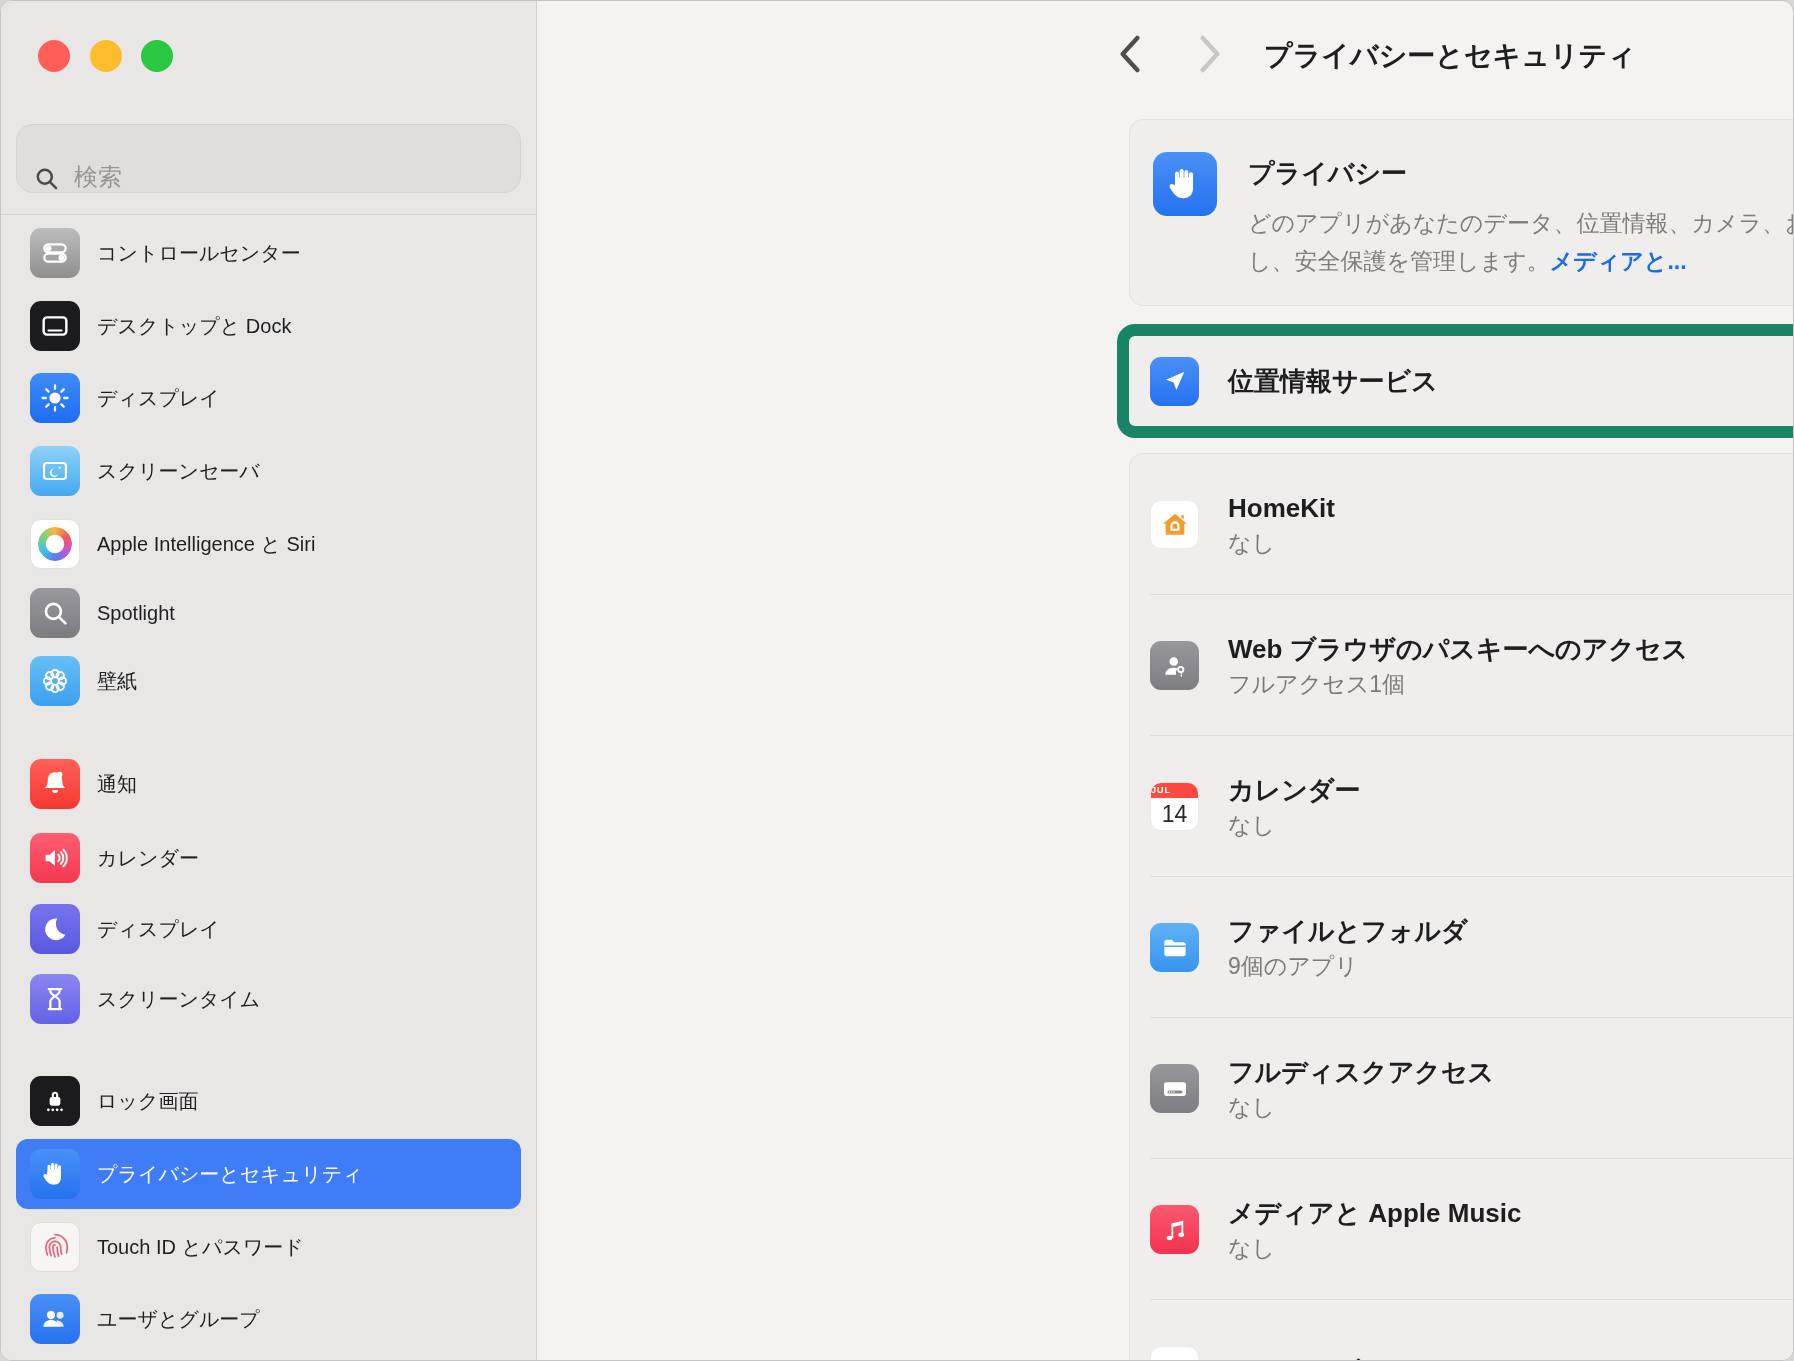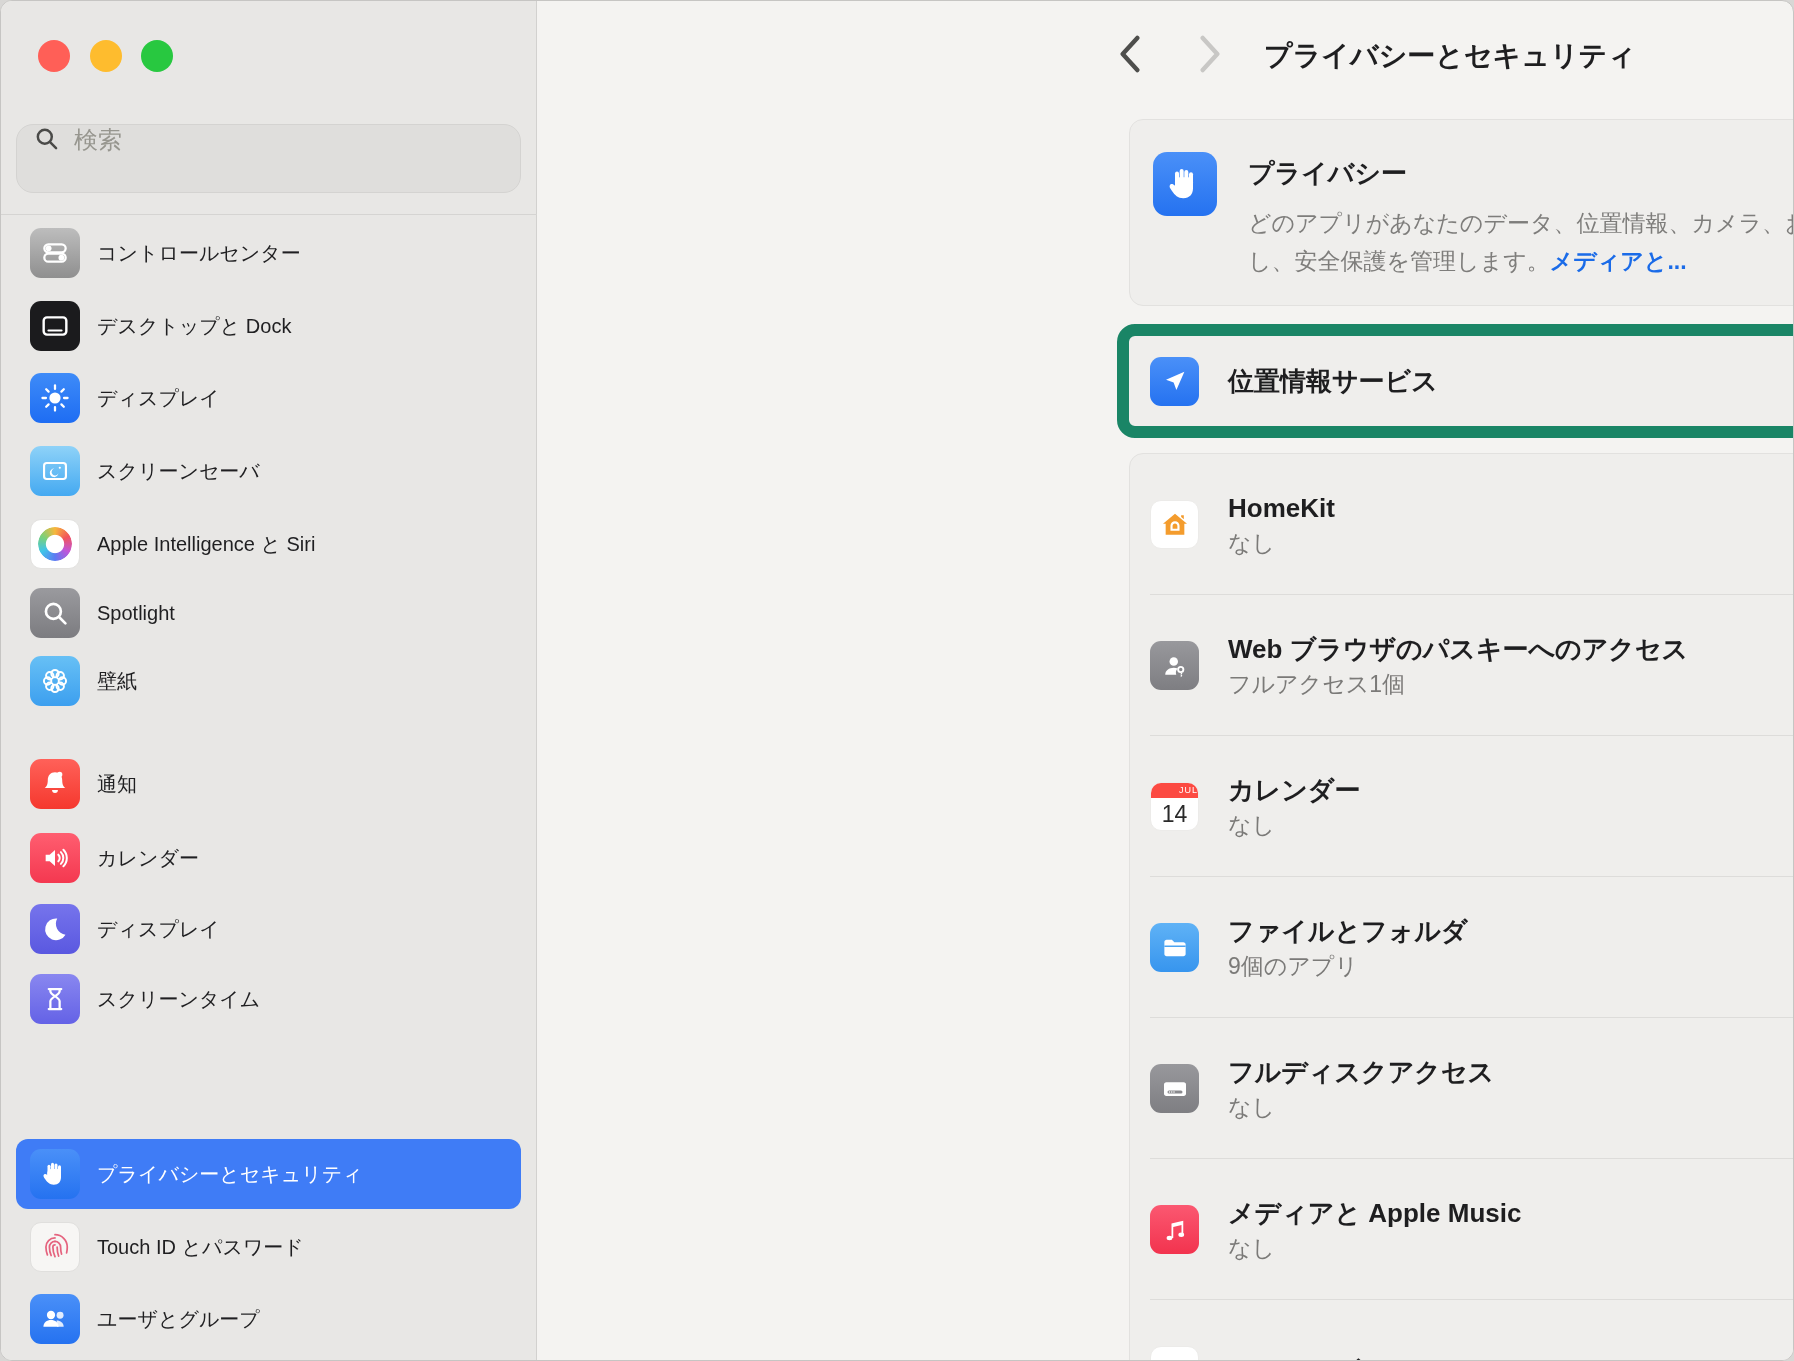--- a/index.html
+++ b/index.html
@@ -5,21 +5,21 @@
   html,body{margin:0;padding:0;background:#d8d7d5;font-family:"Liberation Sans","DejaVu Sans",sans-serif;}
   .window{position:relative;width:1794px;height:1361px;background:#F4F3F1;border:1px solid #C6C5C3;
           border-radius:12px;overflow:hidden;box-sizing:border-box;}
   
   .sidebar{position:absolute;left:0;top:0;width:536px;height:100%;background:#E8E7E5;border-right:1px solid #D2D1CF;box-sizing:border-box;}
   .traffic{position:absolute;top:39px;width:32px;height:32px;border-radius:50%;}
   .t-red{left:37px;background:#FF5F57;}
   .t-yellow{left:89px;background:#FEBC2E;}
   .t-green{left:140px;background:#28C840;}
   .searchbox{position:absolute;left:15px;top:123px;width:505px;height:69px;background:#DFDEDC;border:1px solid #D4D3D1;
-             border-radius:17px;display:flex;align-items:flex-start;box-sizing:border-box;padding:0 16px;}
+             border-radius:17px;display:flex;align-items:flex-end;box-sizing:border-box;padding:0 16px;}
   .searchbox svg{flex:0 0 auto;margin-right:12px;}
   .searchbox input{flex:1;border:none;outline:none;background:transparent;font-size:24px;color:#3c3c3c;
                    font-family:inherit;}
   .searchbox input::placeholder{color:#97968F;}
   .side-sep{position:absolute;left:0;top:213px;width:536px;height:1px;background:#D5D4D2;}
   .side-item{position:absolute;left:15px;width:505px;height:72px;border-radius:12px;display:flex;align-items:center;
              padding-left:14px;box-sizing:border-box;}
   .side-item.selected{background:#3F7CF6;height:70px;}
   .side-item.selected .s-label{color:#FFFFFF;}
   .s-icon{width:50px;height:50px;border-radius:11px;margin-right:17px;display:flex;align-items:center;justify-content:center;flex:0 0 auto;box-sizing:border-box;}
@@ -70,21 +70,21 @@
   .list-row .row-icon{margin-right:29px;}
   .row-texts{flex:1;display:flex;flex-direction:column;gap:5px;}
   .row-title{font-size:26px;font-weight:600;color:#1E1E20;line-height:32px;}
   .row-sub{font-size:23px;color:#7B7A78;line-height:28px;}
   .row-sep{position:absolute;left:20px;right:20px;bottom:0;height:1.5px;background:#DDDCDA;}
   
   .ic-loc{background:linear-gradient(#4A90F8,#2572F0);}
   .ic-hk{background:#FFFFFF;border:1px solid #ECEBE9;}
   .ic-pk{background:linear-gradient(#98989C,#7E7E82);}
   .ic-cal{background:#FFFFFF;border:1px solid #ECEBE9;flex-direction:column;overflow:hidden;align-items:stretch;display:flex;}
-  .cal-head{height:15px;background:#FC4A42;color:#fff;font-size:9px;font-weight:400;text-align:right;line-height:15px;letter-spacing:1px;}
+  .cal-head{height:15px;background:#FC4A42;color:#fff;font-size:9px;font-weight:700;text-align:left;line-height:15px;letter-spacing:1px;}
   .cal-day{flex:1;display:flex;align-items:center;justify-content:center;font-size:23px;color:#2A2A2A;}
   .ic-ff{background:linear-gradient(#5FB2F6,#3795EE);}
   .ic-fd{background:linear-gradient(#98989C,#7E7E82);}
   .ic-mu{background:linear-gradient(#FB5871,#F2334E);}
   .ic-rem{background:#FFFFFF;border:1px solid #ECEBE9;flex-direction:column;gap:4px;padding-top:8px;align-items:flex-start;display:flex;box-sizing:border-box;padding-left:8px;}
   .rem-line{display:flex;align-items:center;gap:4px;}
   .rem-dot{width:7px;height:7px;border-radius:50%;}
 </style>
 </head>
 <body>
@@ -227,20 +227,35 @@
     <div class="side-item" style="top:962px">
       <span class="s-icon ic-st">
         <svg width="30" height="30" viewBox="0 0 24 24" fill="none" stroke="#fff" stroke-width="1.8" stroke-linecap="round">
             <path d="M7 4h10M7 20h10"></path>
             <path d="M8.3 4.5v1.3c0 3.2 7.4 4.6 7.4 8v5.7M15.7 4.5v1.3c0 3.2-7.4 4.6-7.4 8v5.7"></path>
           </svg>
       </span>
       <span class="s-label">スクリーンタイム</span>
     </div>
 
+    <div class="side-item" style="top:1064px">
+      <span class="s-icon ic-lock">
+        <svg width="32" height="32" viewBox="0 0 24 24" fill="#fff">
+            <rect x="8" y="9" width="8" height="6.5" rx="1.6"></rect>
+            <path d="M9.6 9V7.4a2.4 2.4 0 0 1 4.8 0V9h-1.6V7.4a.8.8 0 0 0-1.6 0V9z"></path>
+            <g>
+              <circle cx="7" cy="18.6" r="1"></circle>
+              <circle cx="10.3" cy="18.6" r="1"></circle>
+              <circle cx="13.6" cy="18.6" r="1"></circle>
+              <circle cx="16.9" cy="18.6" r="1"></circle>
+            </g>
+          </svg>
+      </span>
+      <span class="s-label">ロック画面</span>
+    </div>
 
     <div class="side-item selected" style="top:1138px">
       <span class="s-icon ic-priv">
         <svg width="30" height="30" viewBox="0 0 24 24" fill="#fff">
             <rect x="6" y="4.5" width="2.4" height="9" rx="1.2"></rect>
             <rect x="8.8" y="3" width="2.4" height="9" rx="1.2"></rect>
             <rect x="11.6" y="3.6" width="2.4" height="9" rx="1.2"></rect>
             <rect x="14.4" y="5" width="2.4" height="8" rx="1.2"></rect>
             <path d="M6 10.5 6 13 C4.8 11.8 3.4 11.6 2.9 12.8 2.5 13.7 3 14.6 4.2 16.2 6 18.7 7.6 20.5 11 20.5 14.8 20.5 16.8 18 16.8 14.5 L16.8 11 Z"></path>
             <rect x="6" y="8" width="10.8" height="8" rx="3"></rect>

